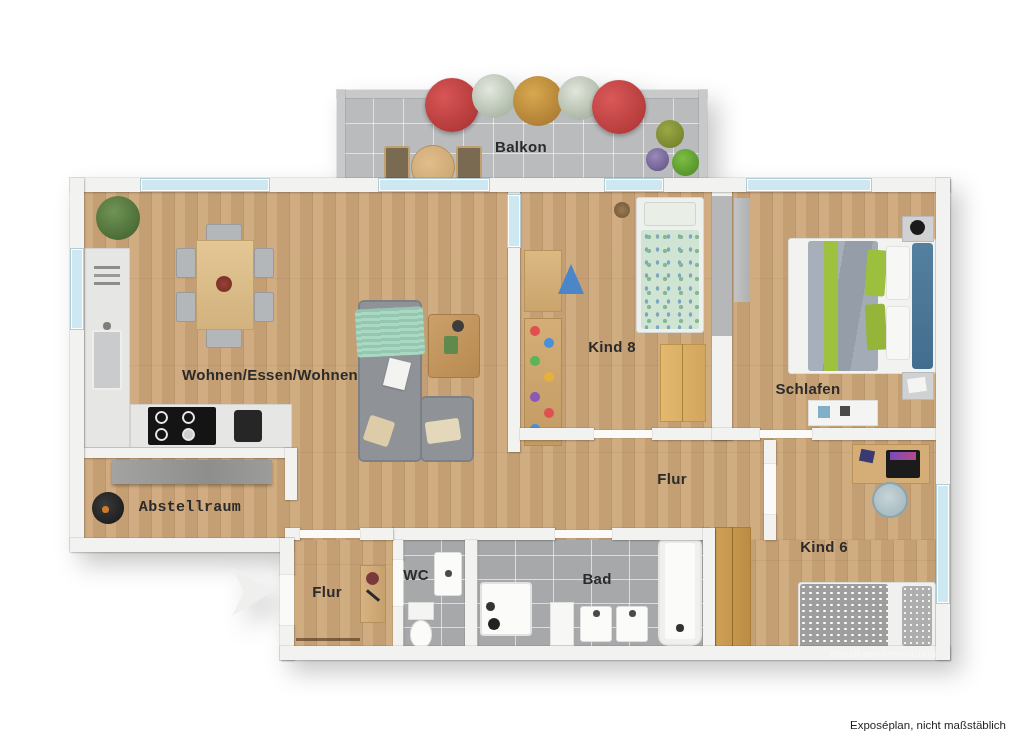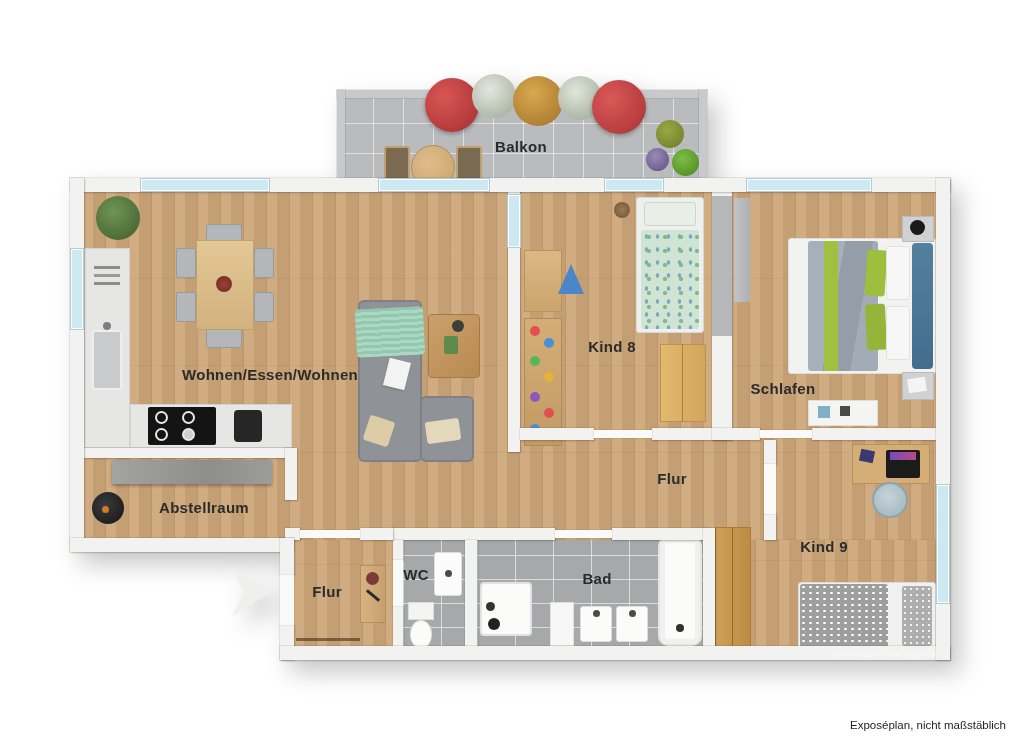--- a/index.html
+++ b/index.html
@@ -211,25 +211,25 @@
   <div class="abs win" style="left:748px;top:180px;width:122px;height:10px;"></div>
   <div class="abs win" style="left:72px;top:250px;width:10px;height:78px;"></div>
   <div class="abs win" style="left:509px;top:196px;width:10px;height:50px;"></div>
   <div class="abs win" style="left:938px;top:486px;width:10px;height:116px;"></div>
 
   <div class="furn" style="left:232px;top:568px;width:40px;height:48px;background:#efefed;clip-path:polygon(0 0,100% 50%,0 100%,30% 50%);filter:drop-shadow(2px 3px 3px rgba(0,0,0,.3));"></div>
 
   <div class="label" style="left:521px;top:146px;">Balkon</div>
   <div class="label" style="left:270px;top:374px;">Wohnen/Essen/Wohnen</div>
   <div class="label" style="left:612px;top:346px;">Kind 8</div>
-  <div class="label" style="left:783px;top:388px;">Schlafen</div>
+  <div class="label" style="left:808px;top:388px;">Schlafen</div>
   <div class="label" style="left:672px;top:478px;">Flur</div>
-  <div class="label" style="left:204px;top:507px;">Abstellraum</div>
+  <div class="label" style="left:190px;top:507px;font-family:Liberation Mono, monospace;">Abstellraum</div>
   <div class="label" style="left:327px;top:591px;">Flur</div>
   <div class="label" style="left:416px;top:574px;">WC</div>
   <div class="label" style="left:597px;top:578px;">Bad</div>
-  <div class="label" style="left:824px;top:546px;">Kind 9</div>
+  <div class="label" style="left:824px;top:546px;">Kind 6</div>
 
   <div class="watermark" style="left:815px;top:649px;width:122px;text-align:right;">Abstellraum©ImmoGrafix</div>
  </div>
 
  <div class="footer" style="right:18px;top:719px;">Exposéplan, nicht maßstäblich</div>
 </div>
 
 </body></html>

